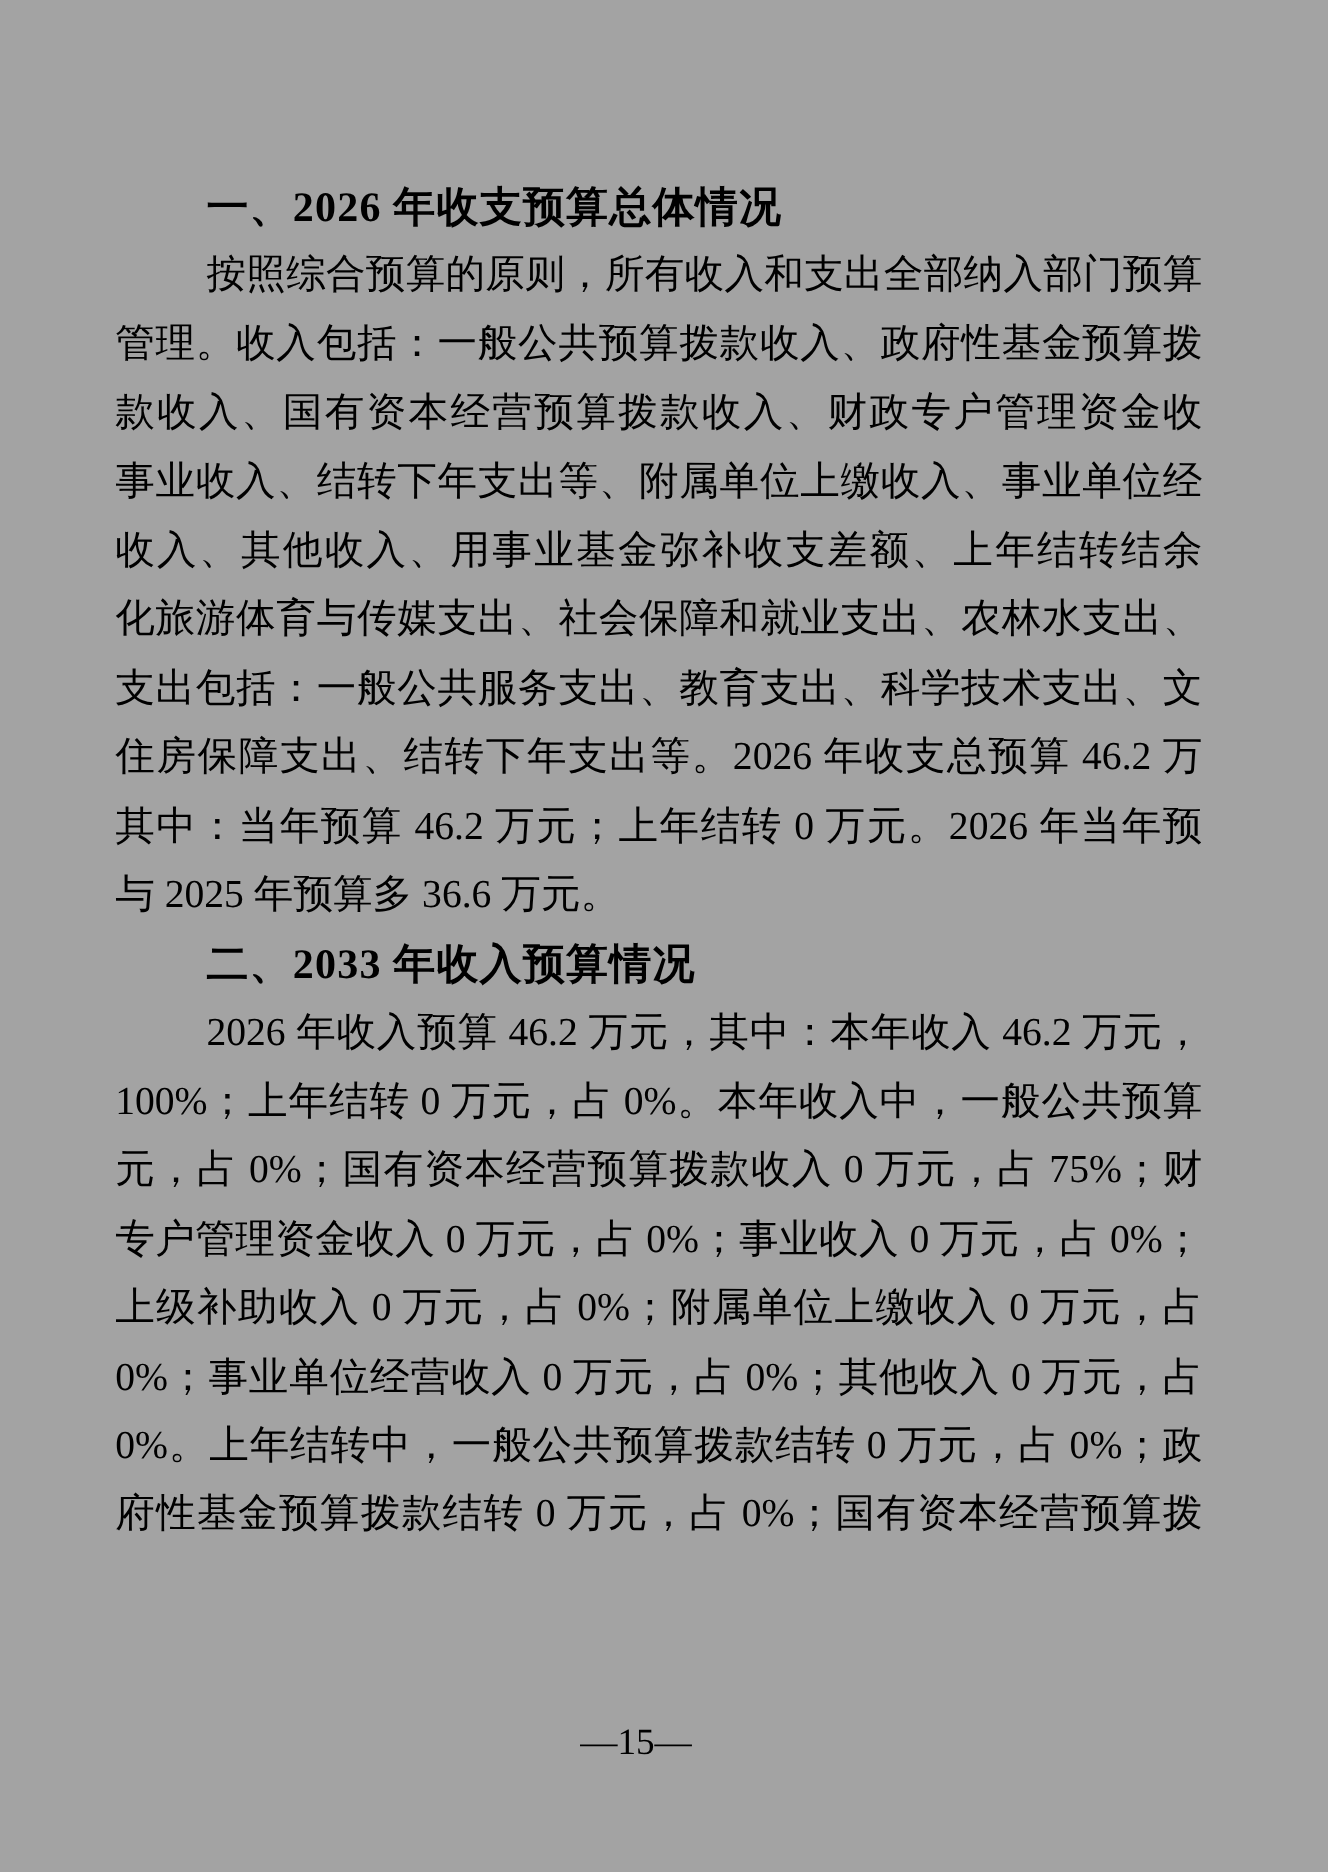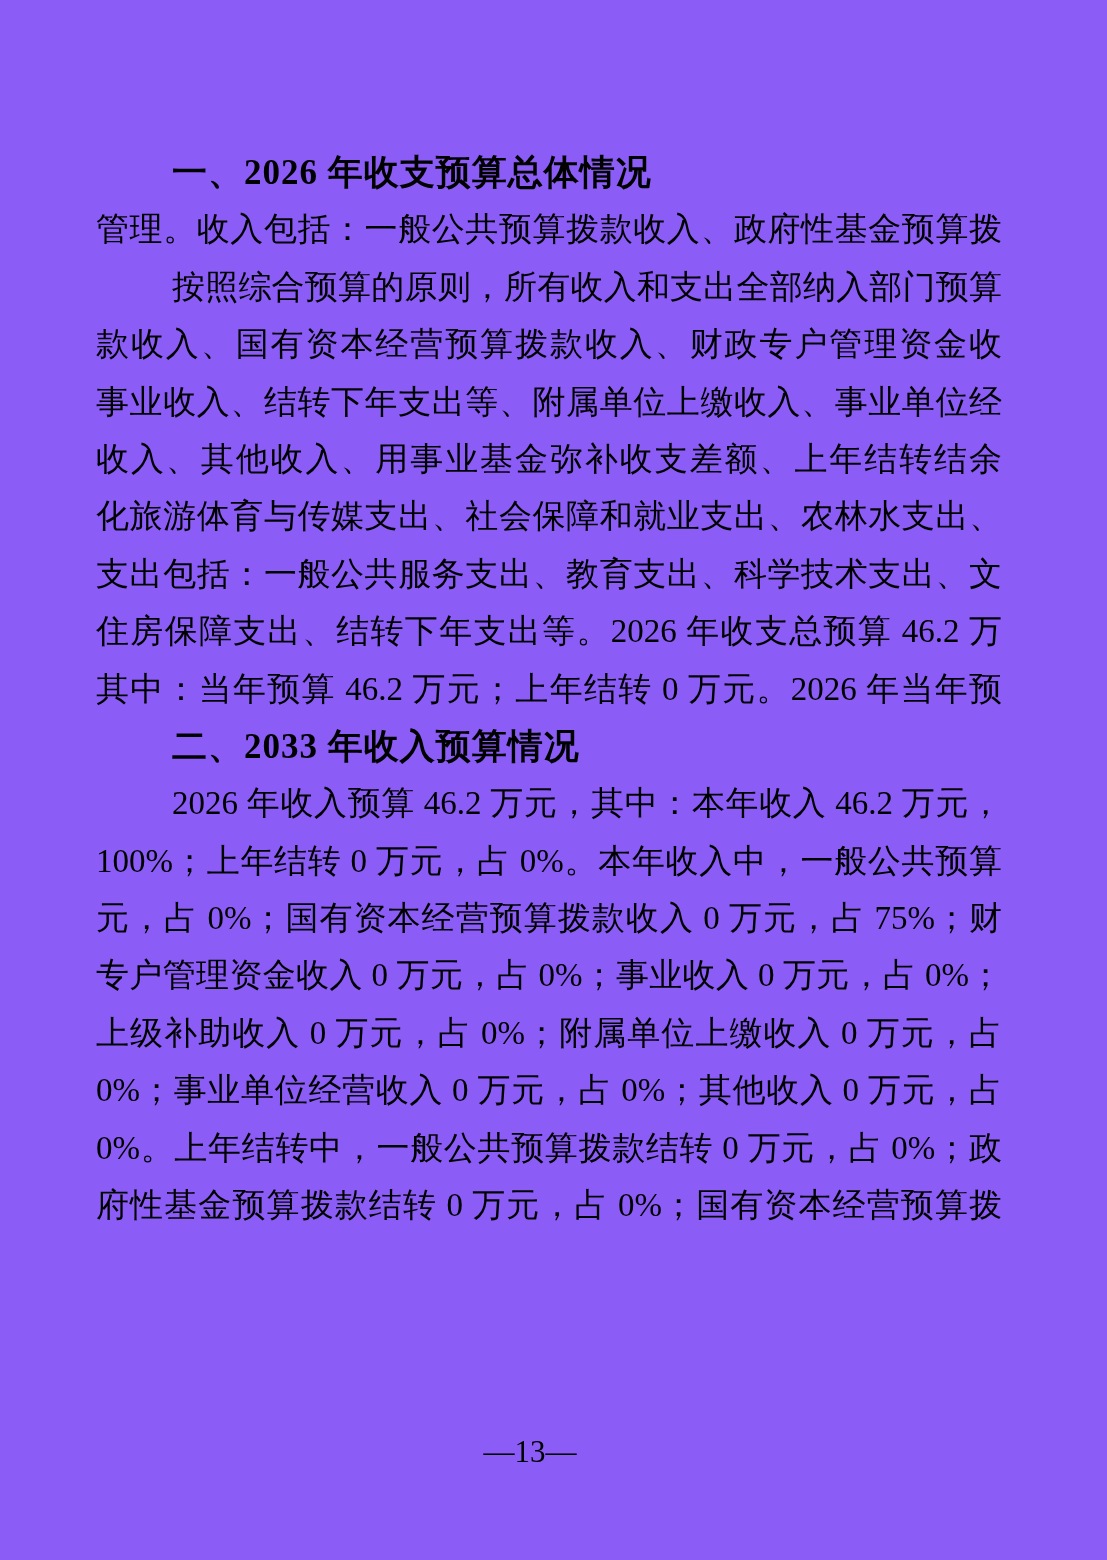--- a/index.html
+++ b/index.html
@@ -11,21 +11,21 @@
     width: 1107px;
     height: 1560px;
     position: relative;
     overflow: hidden;
     font-family: "Liberation Serif", "DejaVu Serif", serif;
     color: #000000;
   }
   .page {
     position: absolute;
     inset: 0;
-    background: #8b5cf6;
+    background: #a3a3a3;
   }
   .content {
     position: absolute;
     left: 96px;
     top: 144px;
     width: 906px;
   }
   .line {
     font-size: 33px;
     height: 57.4px;
@@ -60,33 +60,34 @@
     font-size: 31px;
     line-height: 36px;
   }
 </style>
 </head>
 <body>
 
 <div class="page">
   <div class="content">
     <div class="line heading">一、2026 年收支预算总体情况</div>
+    <div class="line just indent">按照综合预算的原则，所有收入和支出全部纳入部门预算</div>
     <div class="line just">管理。收入包括：一般公共预算拨款收入、政府性基金预算拨</div>
-    <div class="line just indent">按照综合预算的原则，所有收入和支出全部纳入部门预算</div>
     <div class="line just">款收入、国有资本经营预算拨款收入、财政专户管理资金收入、</div>
     <div class="line just">事业收入、结转下年支出等、附属单位上缴收入、事业单位经营</div>
     <div class="line just">收入、其他收入、用事业基金弥补收支差额、上年结转结余等；</div>
     <div class="line just">化旅游体育与传媒支出、社会保障和就业支出、农林水支出、</div>
     <div class="line just">支出包括：一般公共服务支出、教育支出、科学技术支出、文</div>
     <div class="line just">住房保障支出、结转下年支出等。2026 年收支总预算 46.2 万元，</div>
     <div class="line just">其中：当年预算 46.2 万元；上年结转 0 万元。2026 年当年预算</div>
+    <div class="line left">与 2025 年预算多 36.6 万元。</div>
     <div class="line heading">二、2033 年收入预算情况</div>
     <div class="line just indent">2026 年收入预算 46.2 万元，其中：本年收入 46.2 万元，占</div>
     <div class="line just">100%；上年结转 0 万元，占 0%。本年收入中，一般公共预算</div>
     <div class="line just">元，占 0%；国有资本经营预算拨款收入 0 万元，占 75%；财政</div>
     <div class="line just">专户管理资金收入 0 万元，占 0%；事业收入 0 万元，占 0%；</div>
     <div class="line just">上级补助收入 0 万元，占 0%；附属单位上缴收入 0 万元，占</div>
     <div class="line just">0%；事业单位经营收入 0 万元，占 0%；其他收入 0 万元，占</div>
     <div class="line just">0%。上年结转中，一般公共预算拨款结转 0 万元，占 0%；政</div>
     <div class="line just">府性基金预算拨款结转 0 万元，占 0%；国有资本经营预算拨款</div>
   </div>
-  <div class="footer">—13—</div>
+  <div class="footer">—15—</div>
 </div>
 
 </body></html>

